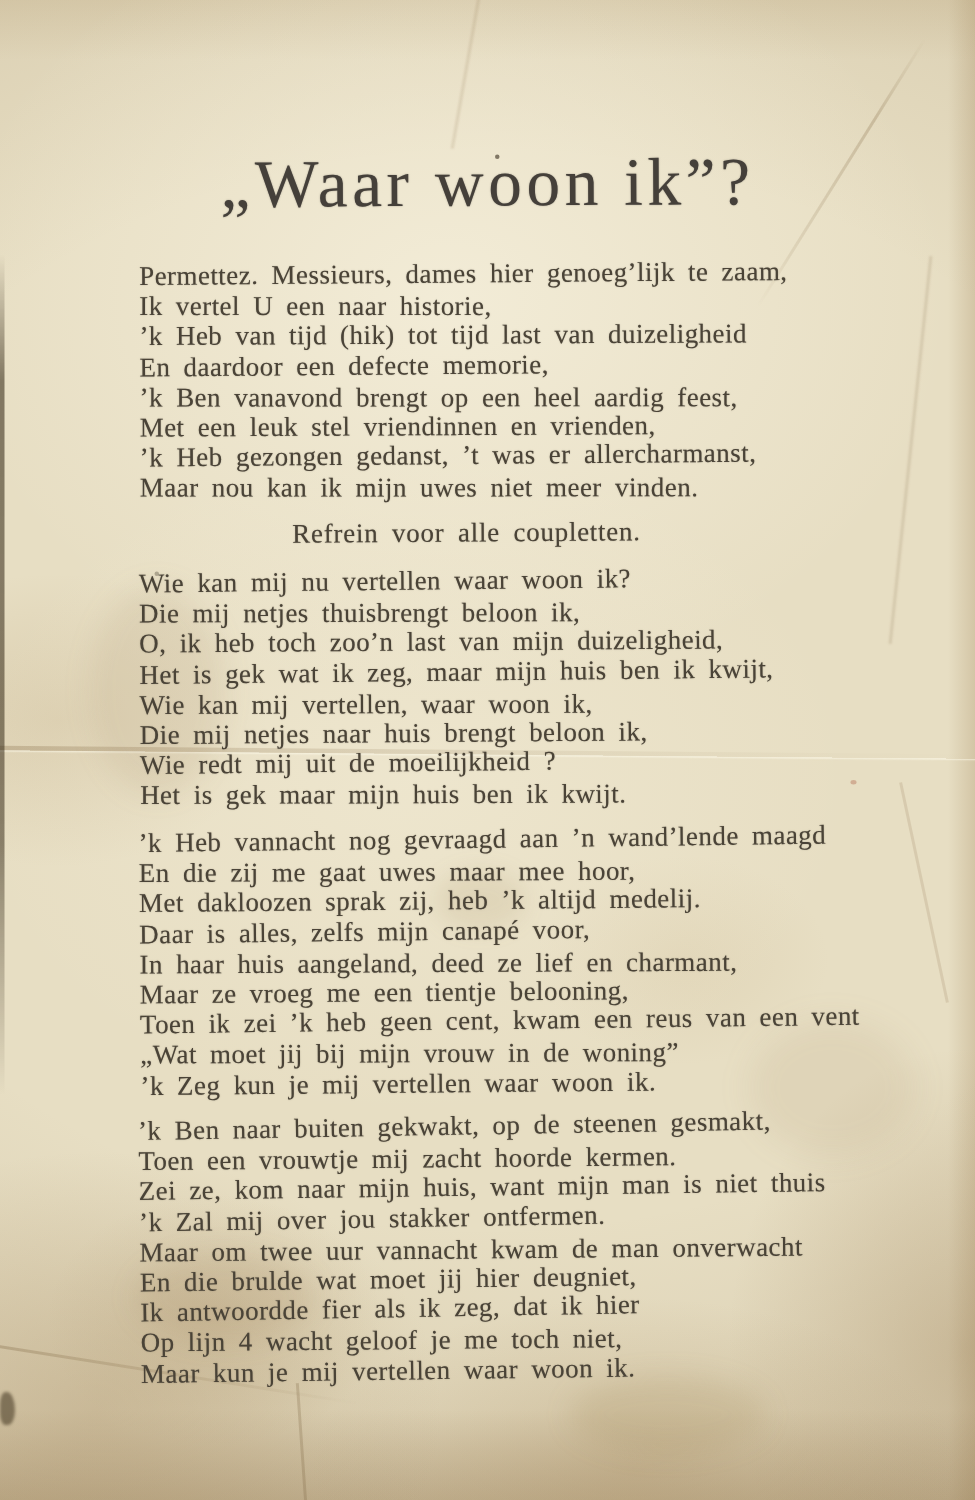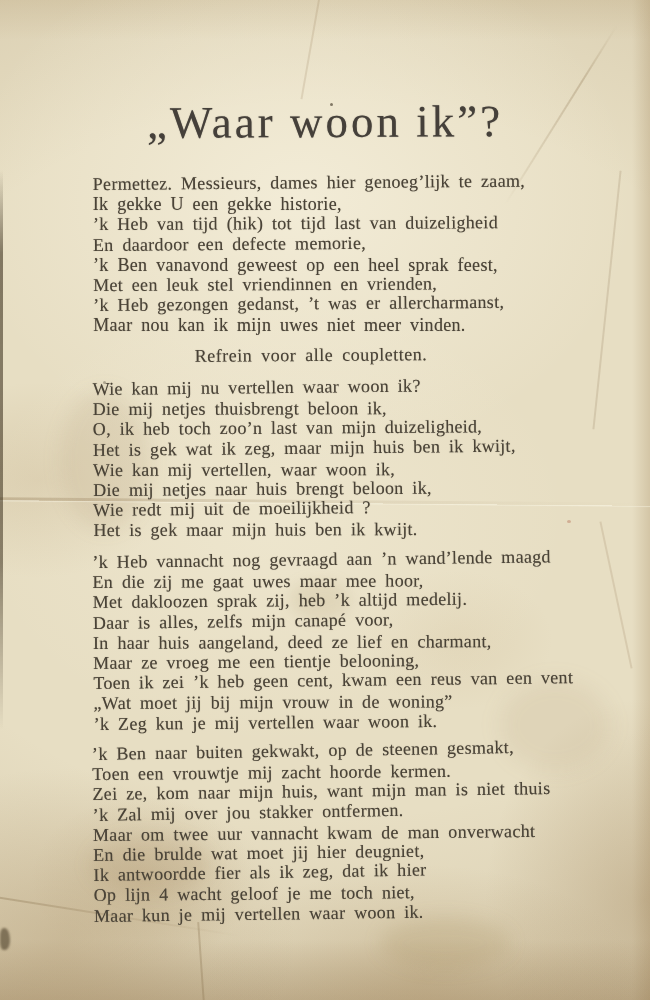--- a/index.html
+++ b/index.html
@@ -103,24 +103,24 @@
   <div class="speck sp2"></div>
   <div class="speck sp3"></div>
   <div class="speck sp4"></div>
 
   <div class="content">
 
     <h1 class="title">„Waar woon ik”?</h1>
 
     <div class="stanza stanza-1">
       <div class="line">Permettez. Messieurs, dames hier genoeg’lijk te zaam,</div>
-      <div class="line">Ik gekke U een gekke historie,</div>
+      <div class="line">Ik vertel U een naar historie,</div>
       <div class="line">’k Heb van tijd (hik) tot tijd last van duizeligheid</div>
       <div class="line">En daardoor een defecte memorie,</div>
-      <div class="line">’k Ben vanavond geweest op een heel sprak feest,</div>
+      <div class="line">’k Ben vanavond brengt op een heel aardig feest,</div>
       <div class="line">Met een leuk stel vriendinnen en vrienden,</div>
       <div class="line">’k Heb gezongen gedanst, ’t was er allercharmanst,</div>
       <div class="line">Maar nou kan ik mijn uwes niet meer vinden.</div>
     </div>
 
     <div class="heading">Refrein voor alle coupletten.</div>
 
     <div class="stanza refrain">
       <div class="line">Wie kan mij nu vertellen waar woon ik?</div>
       <div class="line">Die mij netjes thuisbrengt beloon ik,</div>

